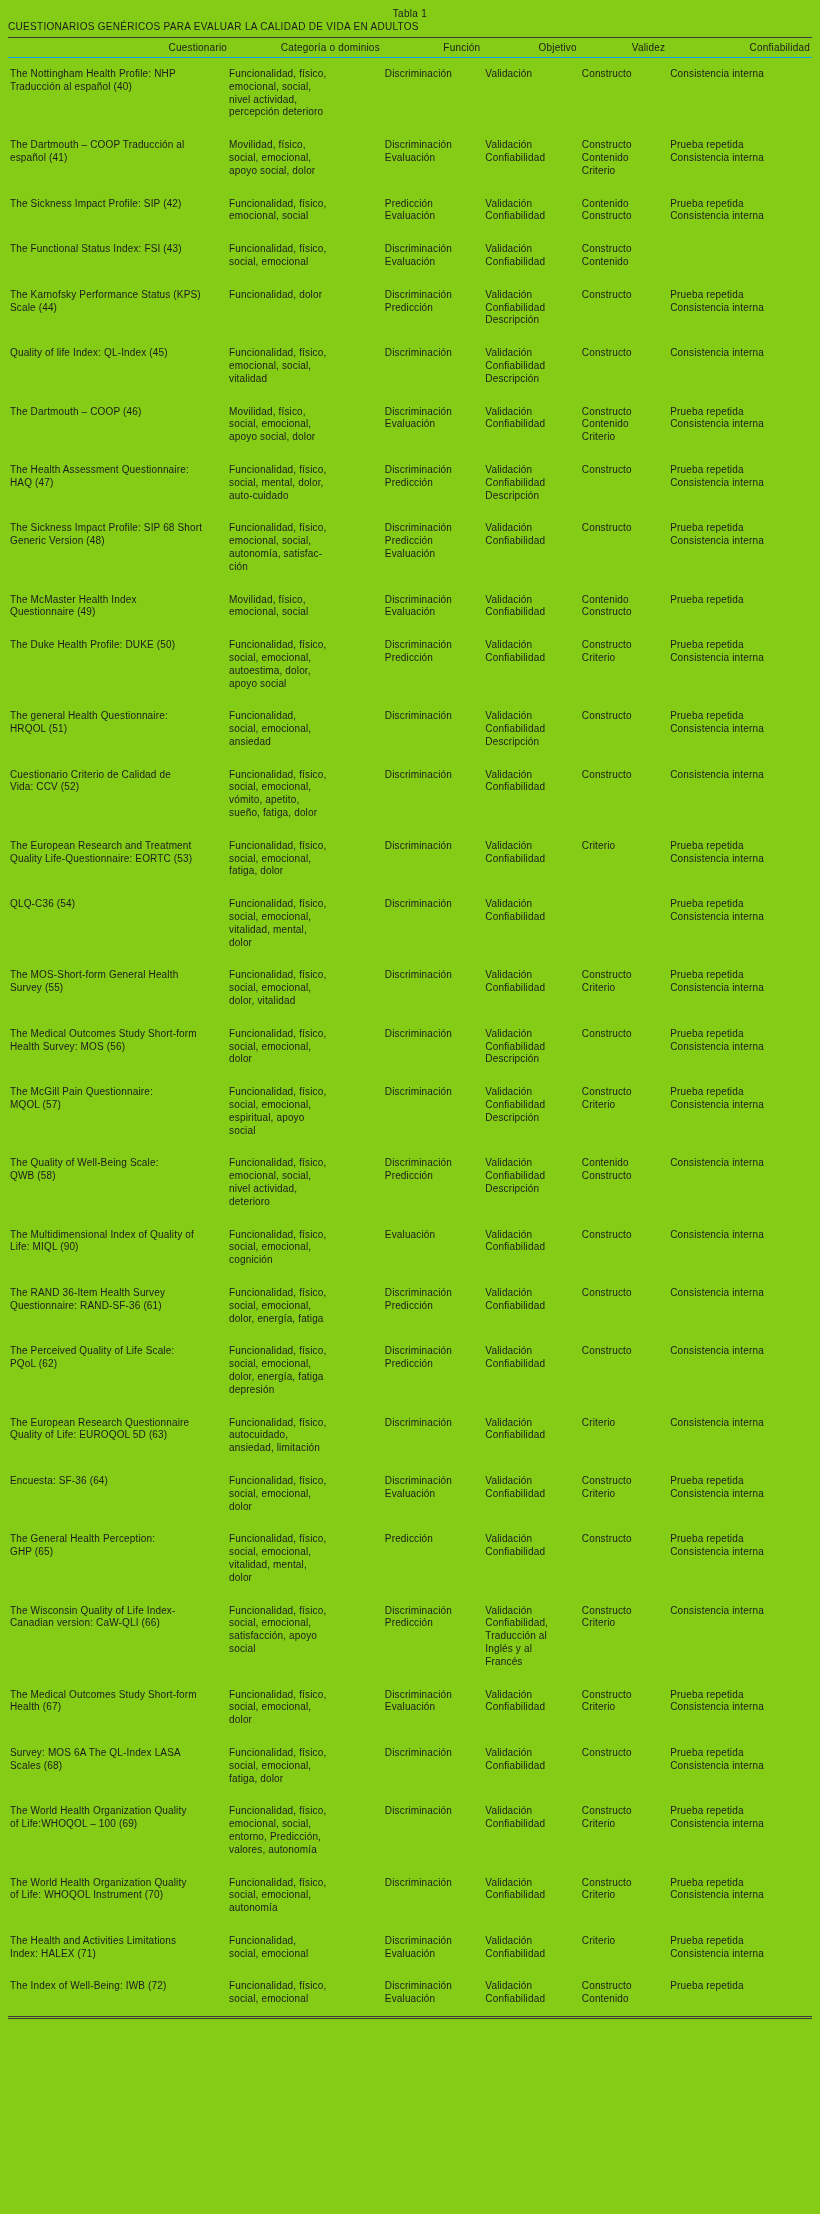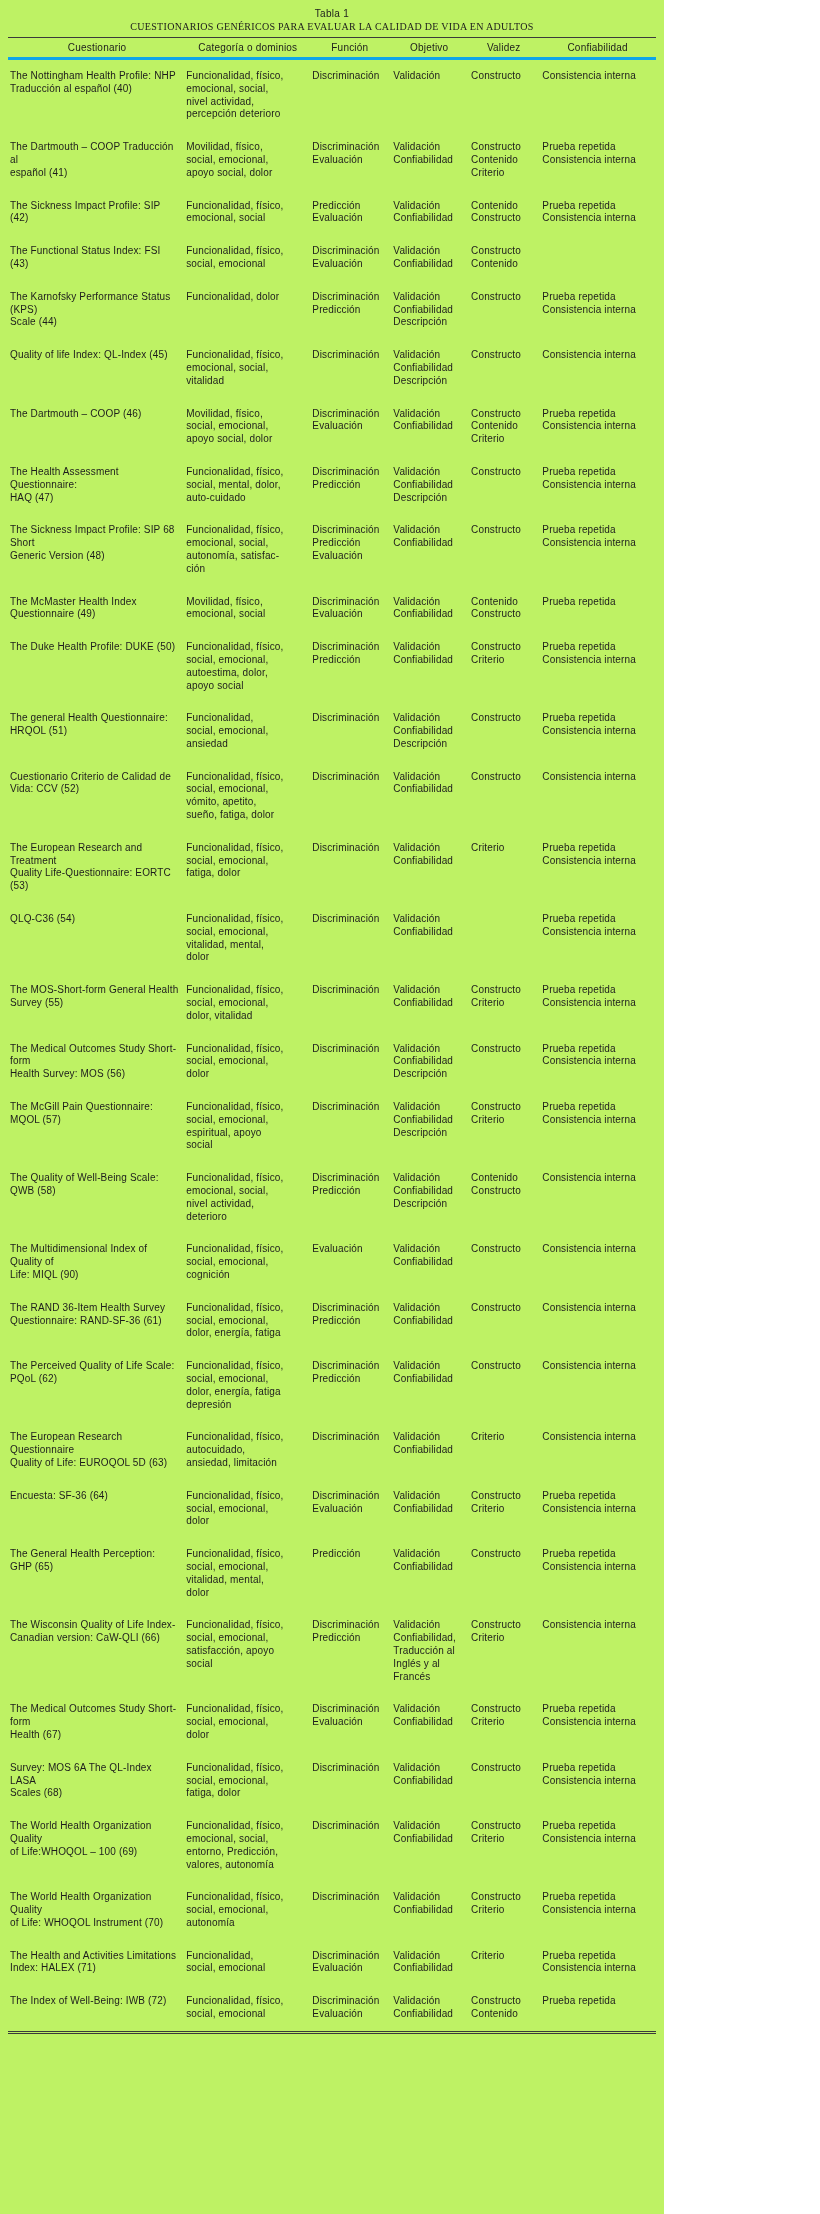--- a/index.html
+++ b/index.html
@@ -1,55 +1,53 @@
 <!DOCTYPE html>
 <html><head>
 <meta charset="utf-8">
 <style>
   html, body { margin: 0; padding: 0; background: #ffffff; }
   body { width: 820px; font-family: "Liberation Sans", sans-serif; color: #1c1c1c; }
   .page {
     box-sizing: border-box;
-    width: 664px;
+    width: 820px;
     min-height: 2214px;
     padding: 6px 8px 10px 8px;
-    background: #bef264;
+    background: #84cc16;
   }
   .table-label {
     text-align: center;
     font-size: 10px;
     letter-spacing: 0.3px;
     margin: 2px 0 2px 0;
   }
   .table-title {
-    text-align: center;
     font-size: 10px;
     letter-spacing: 0.3px;
     margin: 0 0 5px 0;
-    font-family: Liberation Serif, serif;
   }
   table.qol-table {
     width: 100%;
     border-collapse: collapse;
     table-layout: fixed;
     border-top: 1px solid #3a3a3a;
     border-bottom: 3px double #3a3a3a;
   }
   table.qol-table col.c0 { width: 27.5%; }
   table.qol-table col.c1 { width: 19%; }
   table.qol-table col.c2 { width: 12.5%; }
   table.qol-table col.c3 { width: 12%; }
   table.qol-table col.c4 { width: 11%; }
   table.qol-table col.c5 { width: 18%; }
   table.qol-table thead th {
     font-size: 10px;
     font-weight: normal;
-    text-align: center;
+    text-align: right;
     padding: 4px 2px 4px 2px;
-    border-bottom: 3px solid #0ea5e9;
+    border-bottom: 1px solid #0ea5e9;
     letter-spacing: 0.2px;
   }
   table.qol-table tbody td {
     font-size: 10px;
     line-height: 1.28;
     vertical-align: top;
     text-align: left;
     padding: 10px 6px 10px 0;
     white-space: pre-line;
     letter-spacing: 0.15px;

